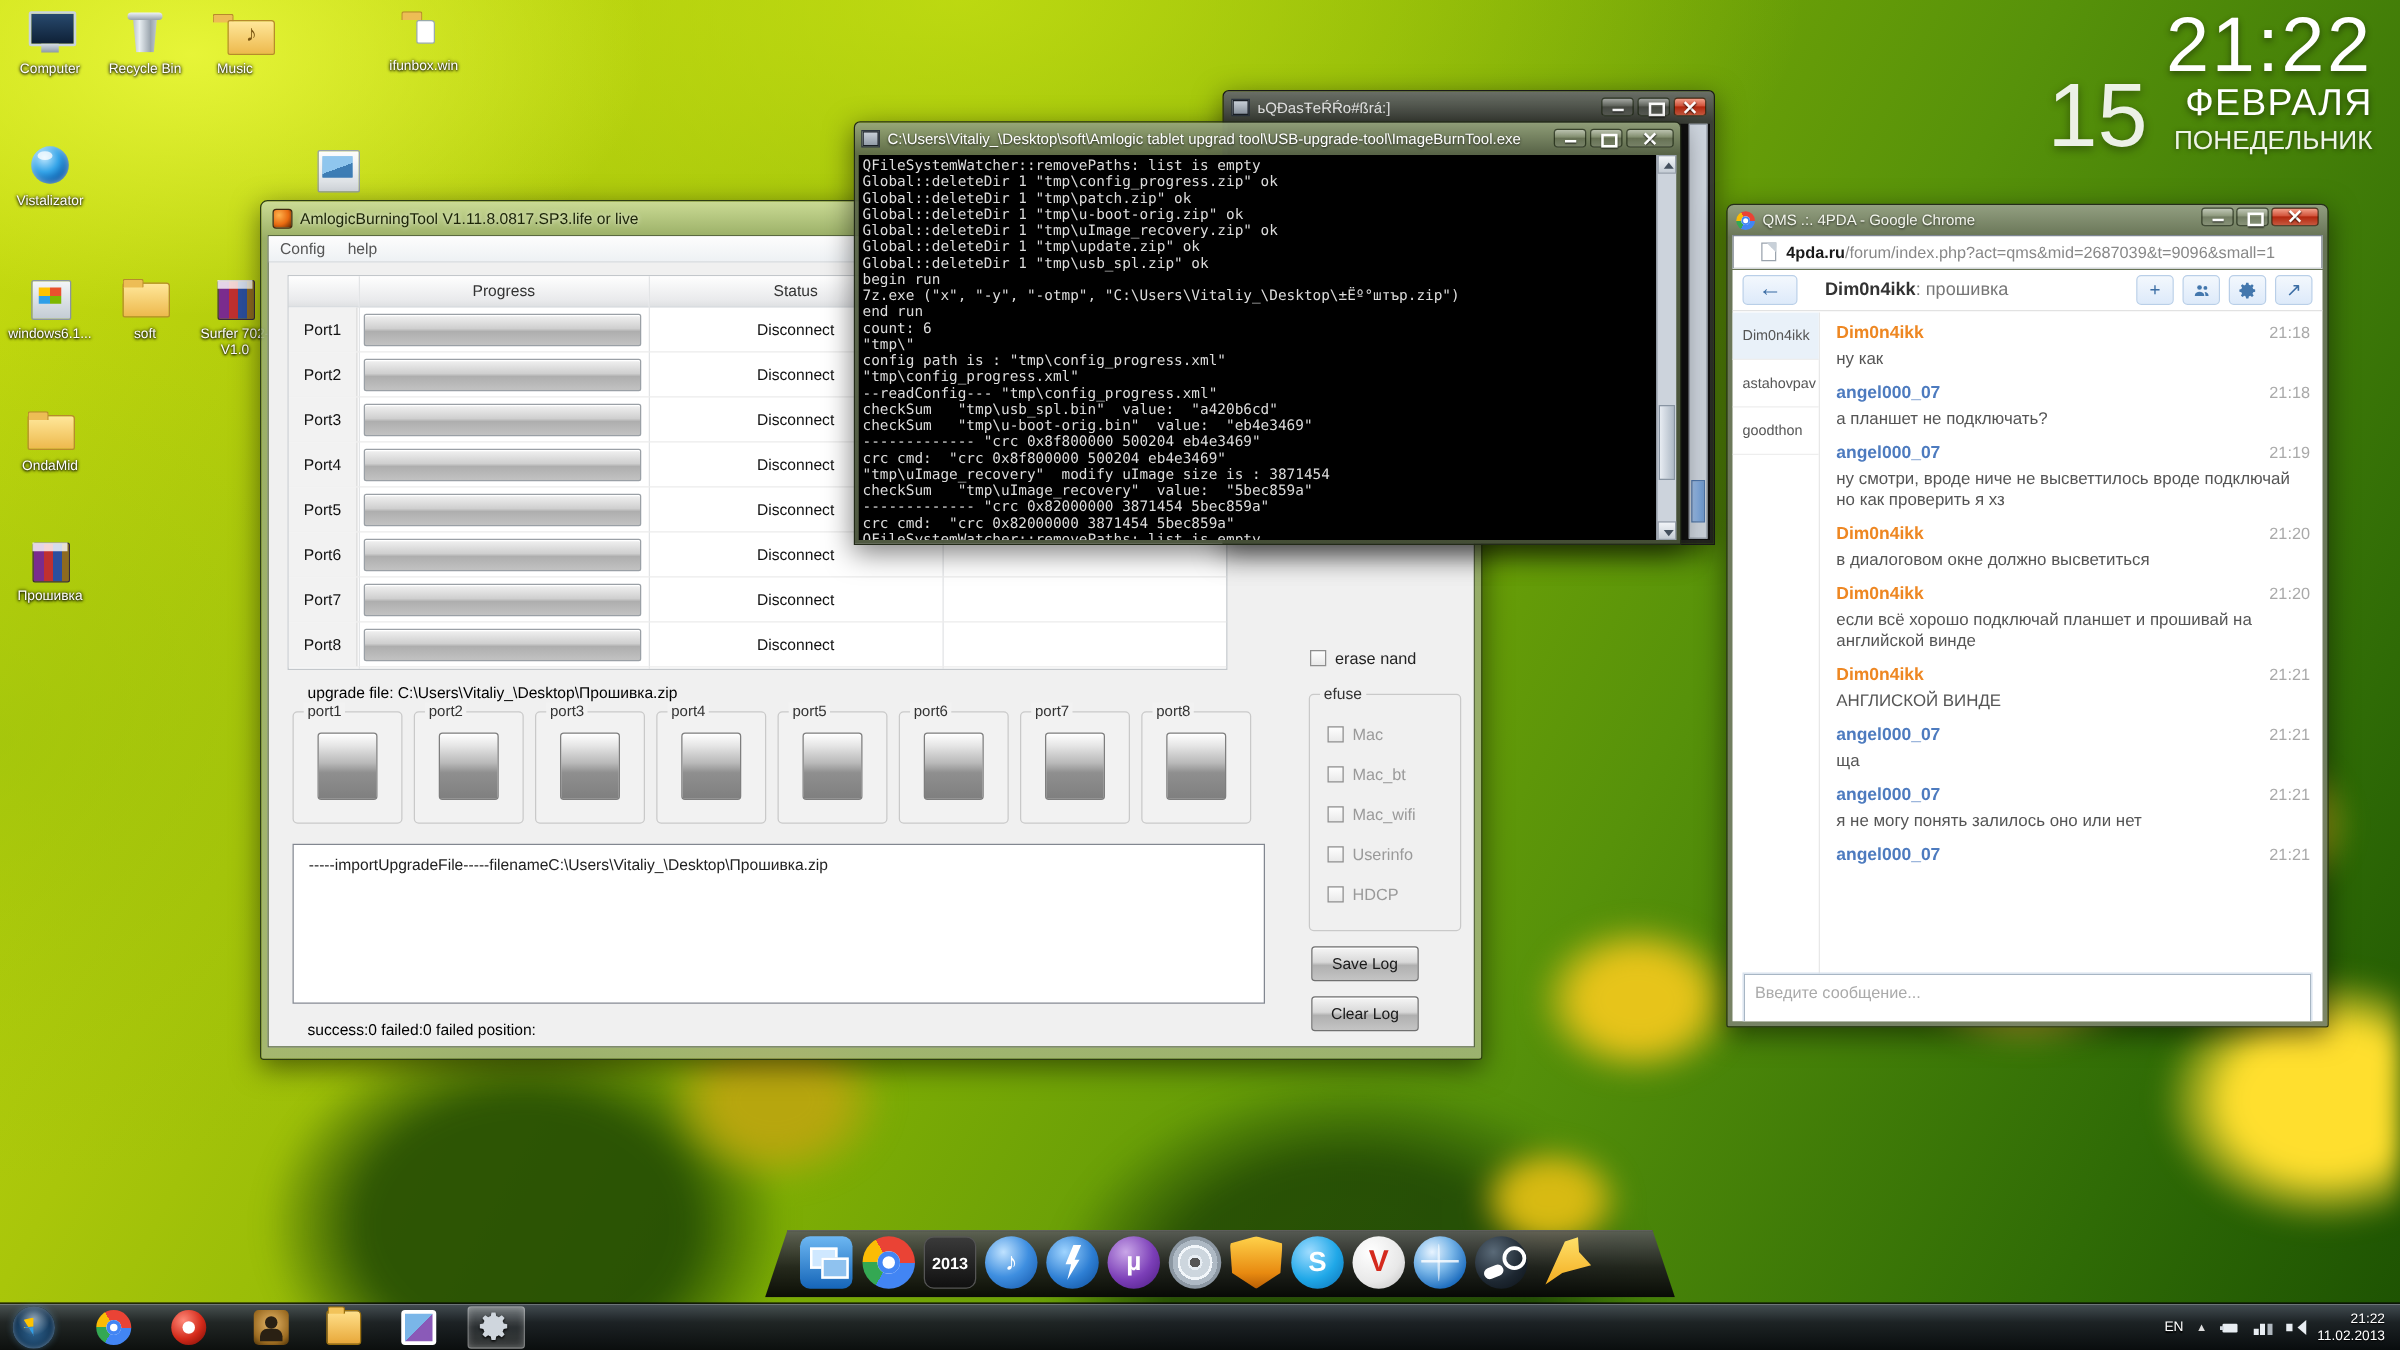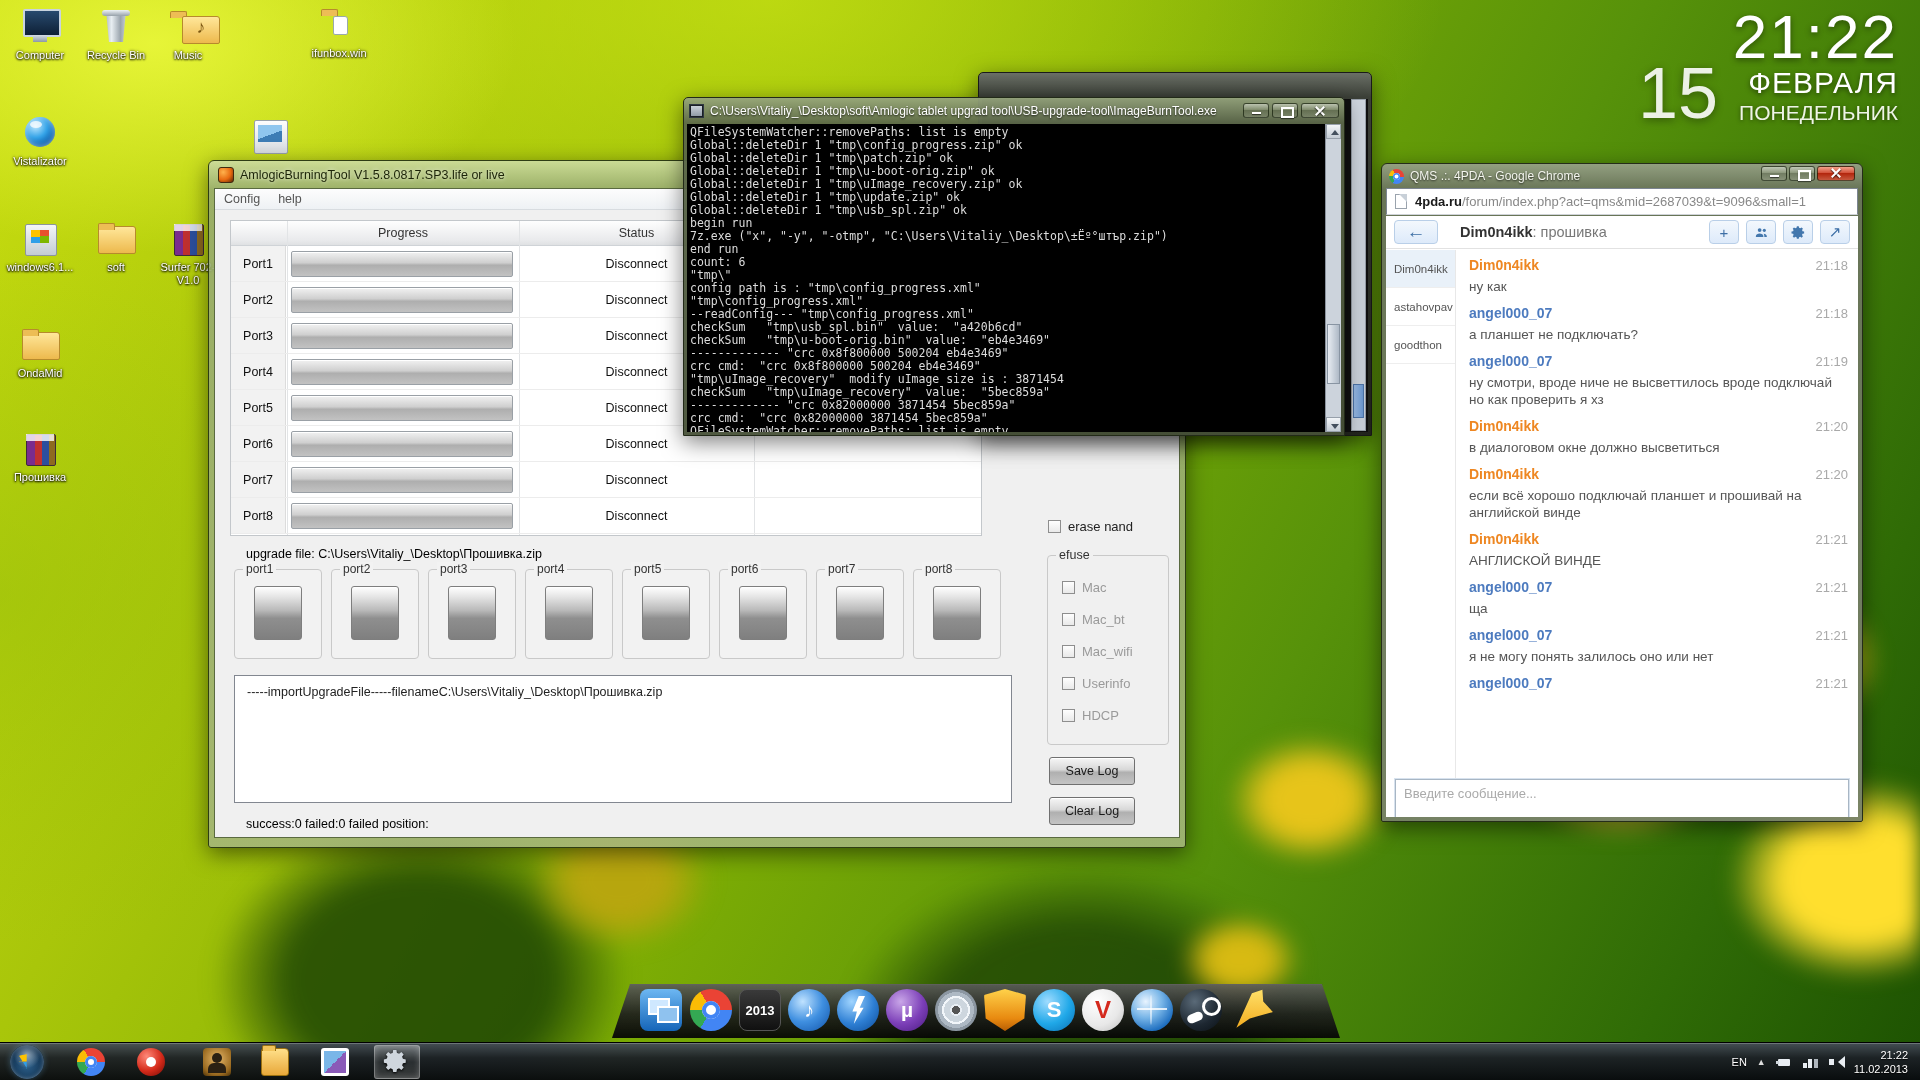--- a/index.html
+++ b/index.html
@@ -120,21 +120,21 @@
   .tri-down::before{content:"";position:absolute;left:4px;top:6px;border:4px solid transparent;border-top:5px solid #44505e;border-bottom:none;}
 
   
   #chrome { position:absolute; left:1381px; top:163px; width:482px; height:659px; border:1px solid #252d1a; border-radius:6px 6px 2px 2px;
     background:linear-gradient(rgba(150,160,135,.95),rgba(105,115,90,.95) 26px,rgba(120,130,105,.95)); padding:0 4px 4px 4px; }
   #chrome .titlebar { height:24px; display:flex; align-items:center; padding:0 3px; color:#f4f6ee; font-size:12px; text-shadow:0 1px 2px rgba(0,0,0,.7); }
   #chrome .caps { margin-left:auto; display:flex; gap:2px; margin-top:-6px; }
   .chromeball { width:15px; height:15px; border-radius:50%; margin-right:6px;
     background:conic-gradient(from -30deg,#ea4335 0 120deg,#4285f4 0 240deg,#34a853 0 300deg,#fbbc05 0); position:relative; }
   .chromeball::before{content:"";position:absolute;left:4px;top:4px;width:7px;height:7px;border-radius:50%;background:#fff;box-shadow:inset 0 0 0 1.5px #4285f4;}
-  #chrome .urlbar { height:27px; background:#fff; border:1px solid #7c8591; border-bottom:1px solid #cfd3d8; display:flex; align-items:center; padding:0 8px; font-size:13px; color:#888; }
+  #chrome .urlbar { height:27px; background:#fff; border:1px solid #7c8591; border-bottom:1px solid #cfd3d8; display:flex; align-items:center; padding:0 22px; font-size:13px; color:#888; }
   #chrome .urlbar b { color:#1a1a1a; font-weight:bold; }
   .pageico { width:12px; height:15px; background:#fff; border:1px solid #9aa3ad; margin-right:8px; position:relative; }
   .pageico::before{content:"";position:absolute;right:-1px;top:-1px;border:4px solid transparent;border-top-color:#c8d0d8;border-right-color:#c8d0d8;}
   #chrome .page { position:absolute; left:4px; right:4px; top:52px; bottom:4px; background:#fff; overflow:hidden; }
   .qmshdr { height:33px; border-bottom:1px solid #e2e2e2; display:flex; align-items:center; padding:0 8px; }
   .bluebtn { height:24px; border:1px solid #b9cfe8; border-radius:4px; background:linear-gradient(#f3f8fd,#ddeafa); color:#3c6ea5; display:flex; align-items:center; justify-content:center; font-size:15px; }
   .backbtn { width:44px; font-size:19px; font-weight:bold; }
   .qmstitle { margin-left:22px; font-size:14.5px; color:#777; }
   .qmstitle b { color:#333; }
   .qmshdr .right { margin-left:auto; display:flex; gap:7px; }
@@ -272,21 +272,21 @@
     <div class="gdate">
       <span class="gday">15</span>
       <div class="gmonth">ФЕВРАЛЯ</div>
       <div class="gweekday">ПОНЕДЕЛЬНИК</div>
     </div>
   </div>
 
   <div id="amlogic" class="shadowed">
     <div class="titlebar">
       <span class="appicon16"></span>
-      <span>AmlogicBurningTool  V1.5.8.0817.SP3.life or live</span>
+      <span>AmlogicBurningTool  V1.11.8.0817.SP3.life or live</span>
     </div>
     <div class="client">
       <div class="menubar">
         <span>Config</span>
         <span>help</span>
       </div>
       <div class="ptable">
         <div class="hdr" style="left:0;width:56px;"></div>
         <div class="hdr" style="left:56px;width:232px;">Progress</div>
         <div class="hdr" style="left:288px;width:235px;">Status</div>
@@ -385,20 +385,29 @@
         <div class="efuseopt" style="top:88px;"><span class="cb"></span><span>Mac_wifi</span></div>
         <div class="efuseopt" style="top:120px;"><span class="cb"></span><span>Userinfo</span></div>
         <div class="efuseopt" style="top:152px;"><span class="cb"></span><span>HDCP</span></div>
       </div>
       <div class="toolbtn" style="top:568px;">Save Log</div>
       <div class="toolbtn" style="top:608px;">Clear Log</div>
     </div>
   </div>
 
   <div id="console-back" class="shadowed">
+    <div class="titlebar">
+      <span class="cicon16"></span>
+      <span>ьQĐasŦeŔŔo#ßrá:]</span>
+      <span style="margin-left:auto;display:flex;gap:3px;">
+        <span class="capbtn w26 glyph-min"></span>
+        <span class="capbtn w26 glyph-max"></span>
+        <span class="capbtn w26 red glyph-close"></span>
+      </span>
+    </div>
     <div class="body"></div>
     <div class="sbar">
         <span class="sthumb"></span>
       </div>
   </div>
 
   <div id="console" class="shadowed">
     <div class="titlebar">
       <span class="cicon16"></span>
       <span>C:\Users\Vitaliy_\Desktop\soft\Amlogic tablet upgrad tool\USB-upgrade-tool\ImageBurnTool.exe</span>

